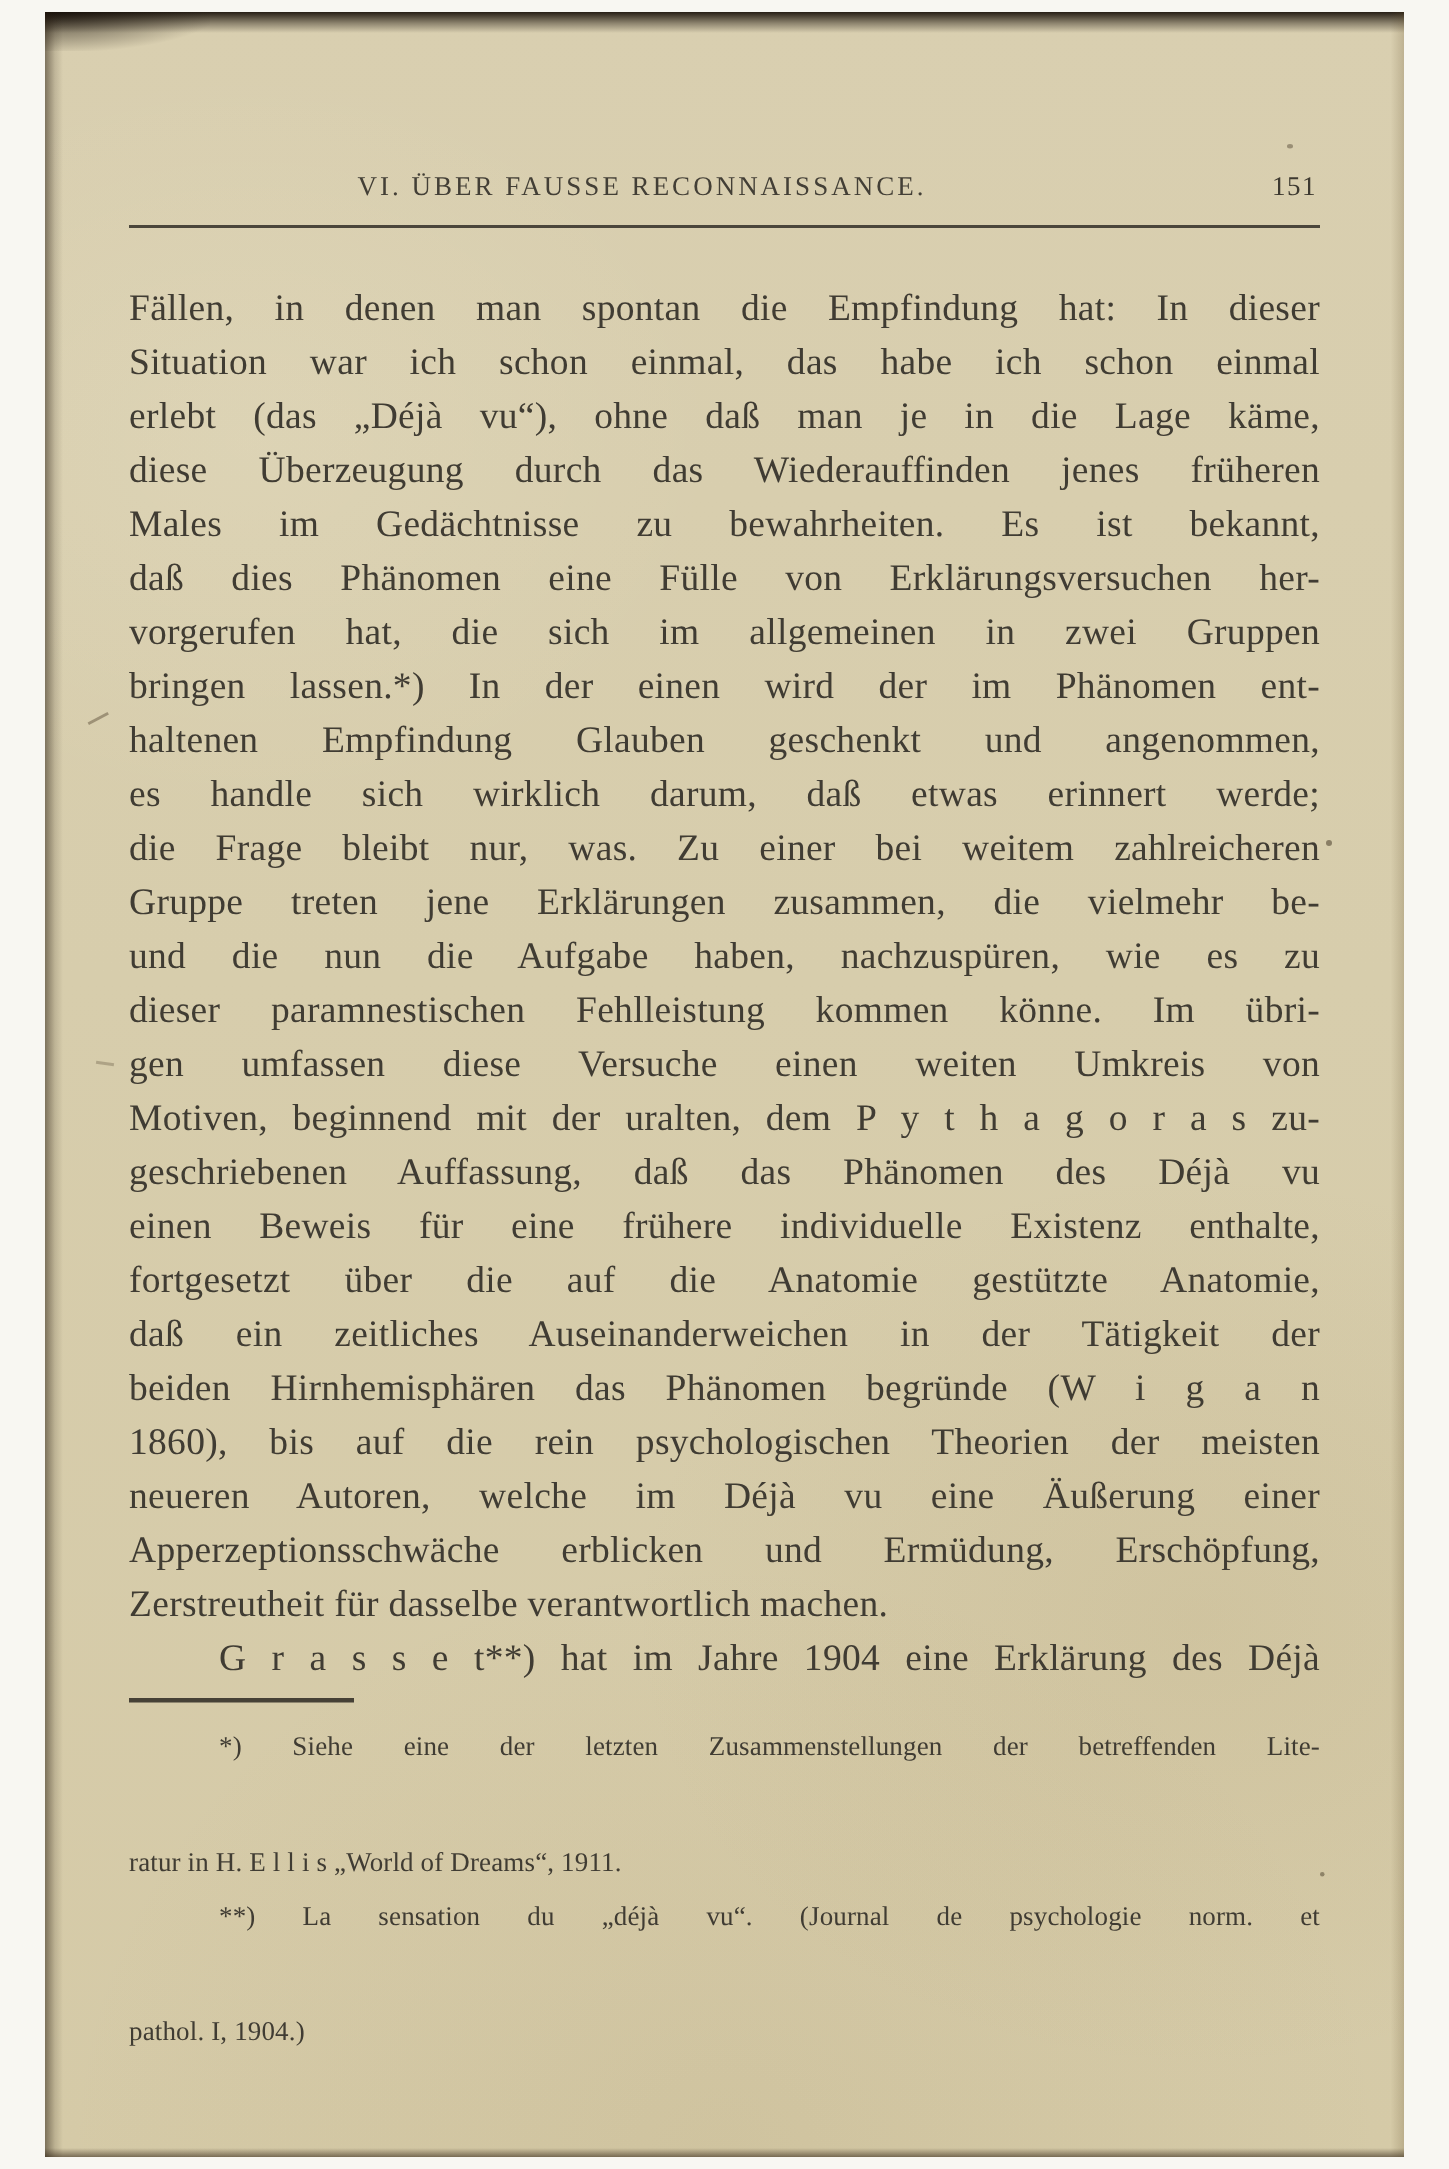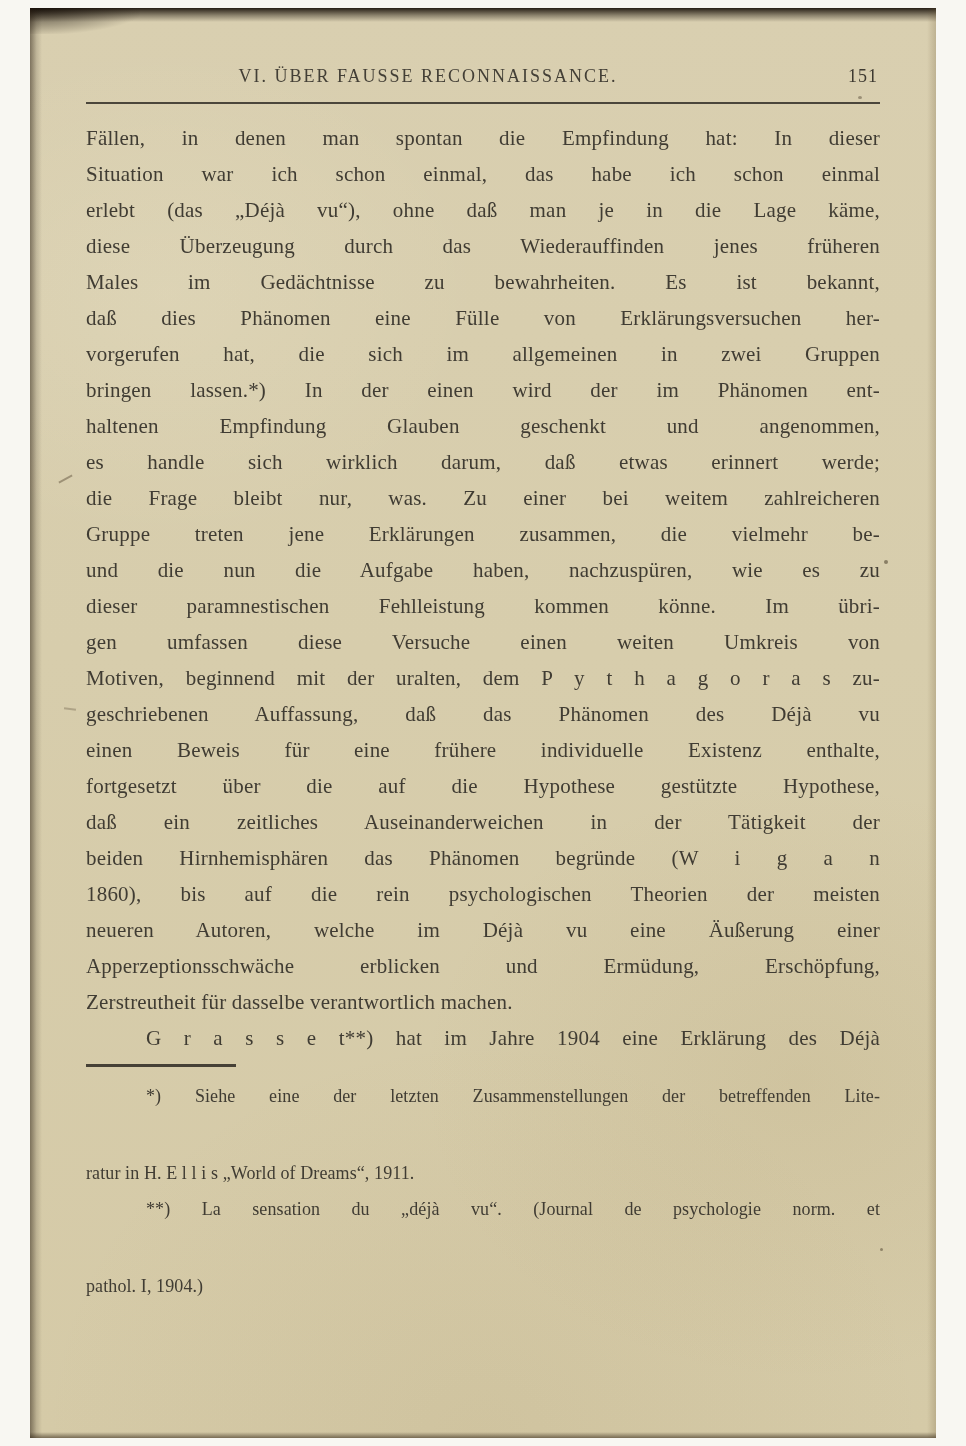--- a/index.html
+++ b/index.html
@@ -42,21 +42,21 @@
   .corner-tl {
     left: 0; top: 0; width: 110px; height: 26px;
     background: radial-gradient(ellipse at 0% 0%, rgba(20,13,7,0.75), transparent 75%);
   }
   .content {
     position: relative;
     padding: 0 56px;
   }
   .header {
     position: relative;
-    margin-top: 52px;
+    margin-top: 100px;
     height: 32px;
   }
   .title {
     position: absolute;
     left: 0; right: 110px;
     text-align: center;
     font-size: 18px;
     letter-spacing: 2px;
     line-height: 32px;
     color: #433f36;
@@ -67,21 +67,21 @@
     font-size: 18px;
     line-height: 32px;
     letter-spacing: 1px;
     color: #3d3930;
   }
   .header-rule {
     margin-top: 10px;
     height: 2px;
     background: #4b463b;
   }
-  .body { margin-top: 16px; font-size: 21px; letter-spacing: 0.2px; }
+  .body { margin-top: 36px; font-size: 25px; letter-spacing: 0.2px; }
   .text-line {
     line-height: 36px;
     text-align: justify;
     text-align-last: justify;
   }
   .text-line.flush { text-align-last: left; }
   .text-line.indent { text-indent: 60px; }
   .footnote-rule {
     margin-top: 8px;
     width: 150px;
@@ -133,21 +133,21 @@
         <div class="text-line">haltenen Empfindung Glauben geschenkt und angenommen,</div>
         <div class="text-line">es handle sich wirklich darum, daß etwas erinnert werde;</div>
         <div class="text-line">die Frage bleibt nur, was. Zu einer bei weitem zahlreicheren</div>
         <div class="text-line">Gruppe treten jene Erklärungen zusammen, die vielmehr be-</div>
         <div class="text-line">und die nun die Aufgabe haben, nachzuspüren, wie es zu</div>
         <div class="text-line">dieser paramnestischen Fehlleistung kommen könne. Im übri-</div>
         <div class="text-line">gen umfassen diese Versuche einen weiten Umkreis von</div>
         <div class="text-line">Motiven, beginnend mit der uralten, dem P y t h a g o r a s zu-</div>
         <div class="text-line">geschriebenen Auffassung, daß das Phänomen des Déjà vu</div>
         <div class="text-line">einen Beweis für eine frühere individuelle Existenz enthalte,</div>
-        <div class="text-line">fortgesetzt über die auf die Hypothese gestützte Hypothese,</div>
+        <div class="text-line">fortgesetzt über die auf die Anatomie gestützte Anatomie,</div>
         <div class="text-line">daß ein zeitliches Auseinanderweichen in der Tätigkeit der</div>
         <div class="text-line">beiden Hirnhemisphären das Phänomen begründe (W i g a n</div>
         <div class="text-line">1860), bis auf die rein psychologischen Theorien der meisten</div>
         <div class="text-line">neueren Autoren, welche im Déjà vu eine Äußerung einer</div>
         <div class="text-line">Apperzeptionsschwäche erblicken und Ermüdung, Erschöpfung,</div>
         <div class="text-line flush">Zerstreutheit für dasselbe verantwortlich machen.</div>
         <div class="text-line indent">G r a s s e t**) hat im Jahre 1904 eine Erklärung des Déjà</div>
       </div>
 
     <div class="footnote-rule"></div>

